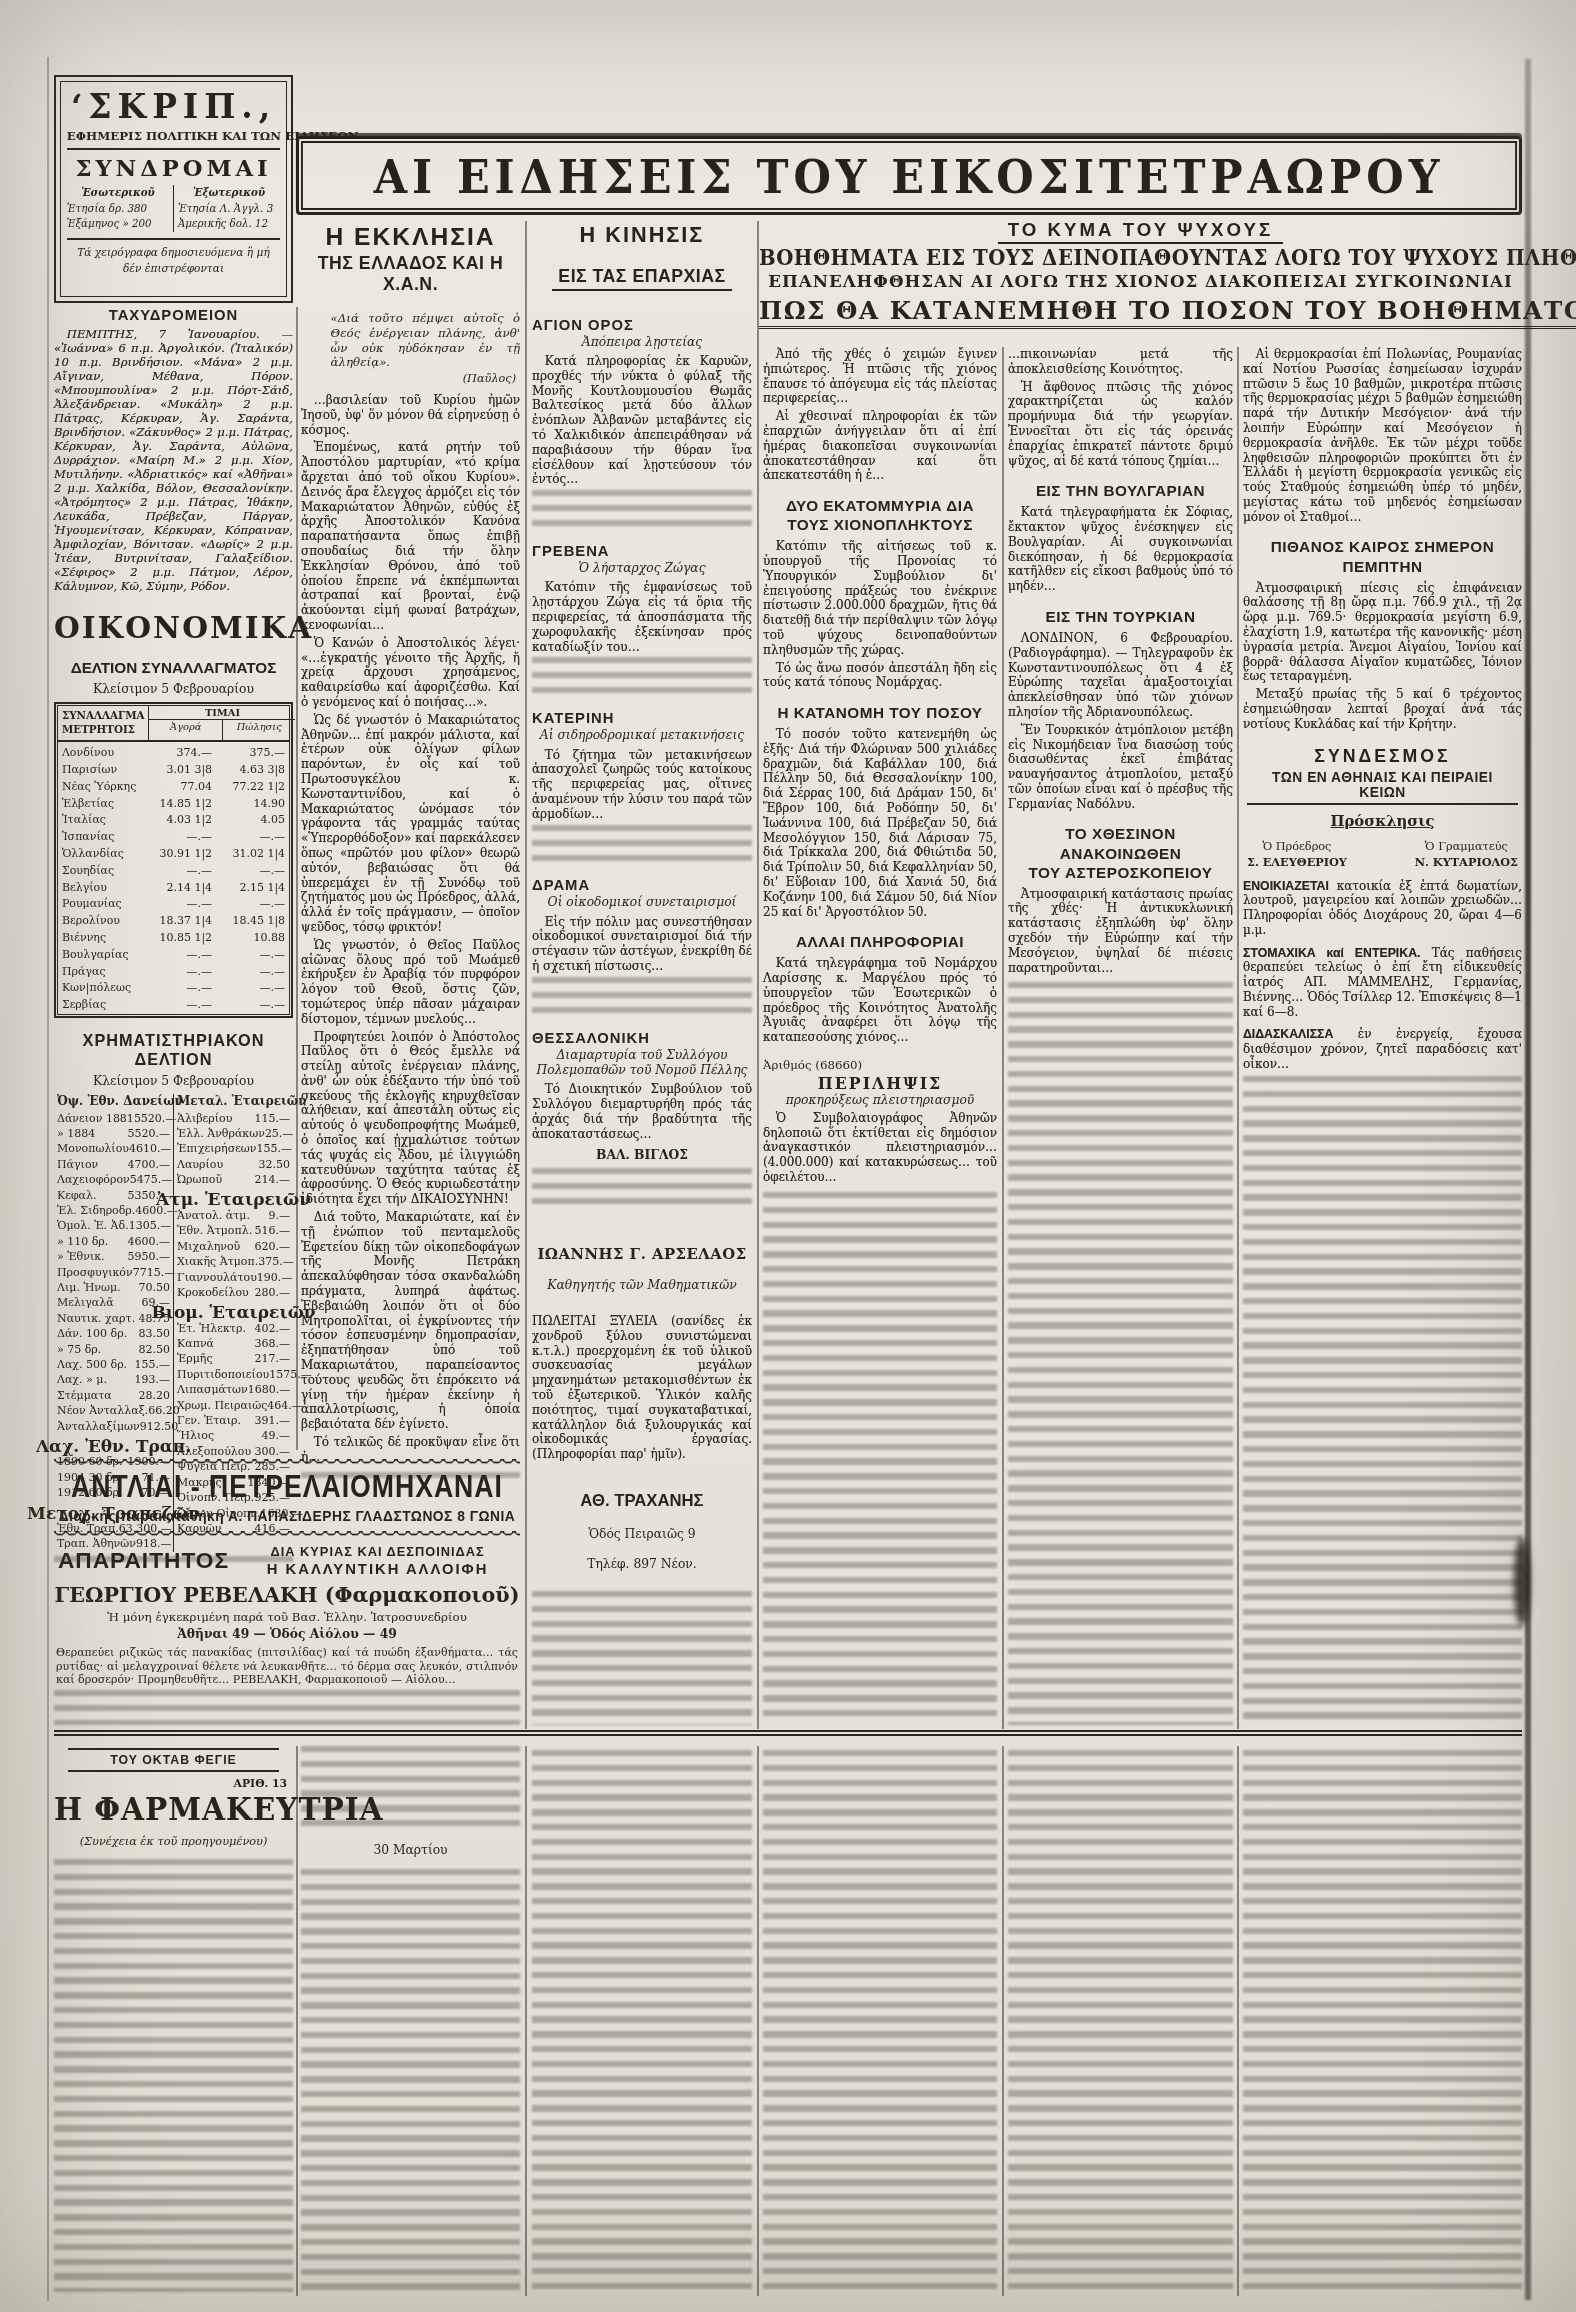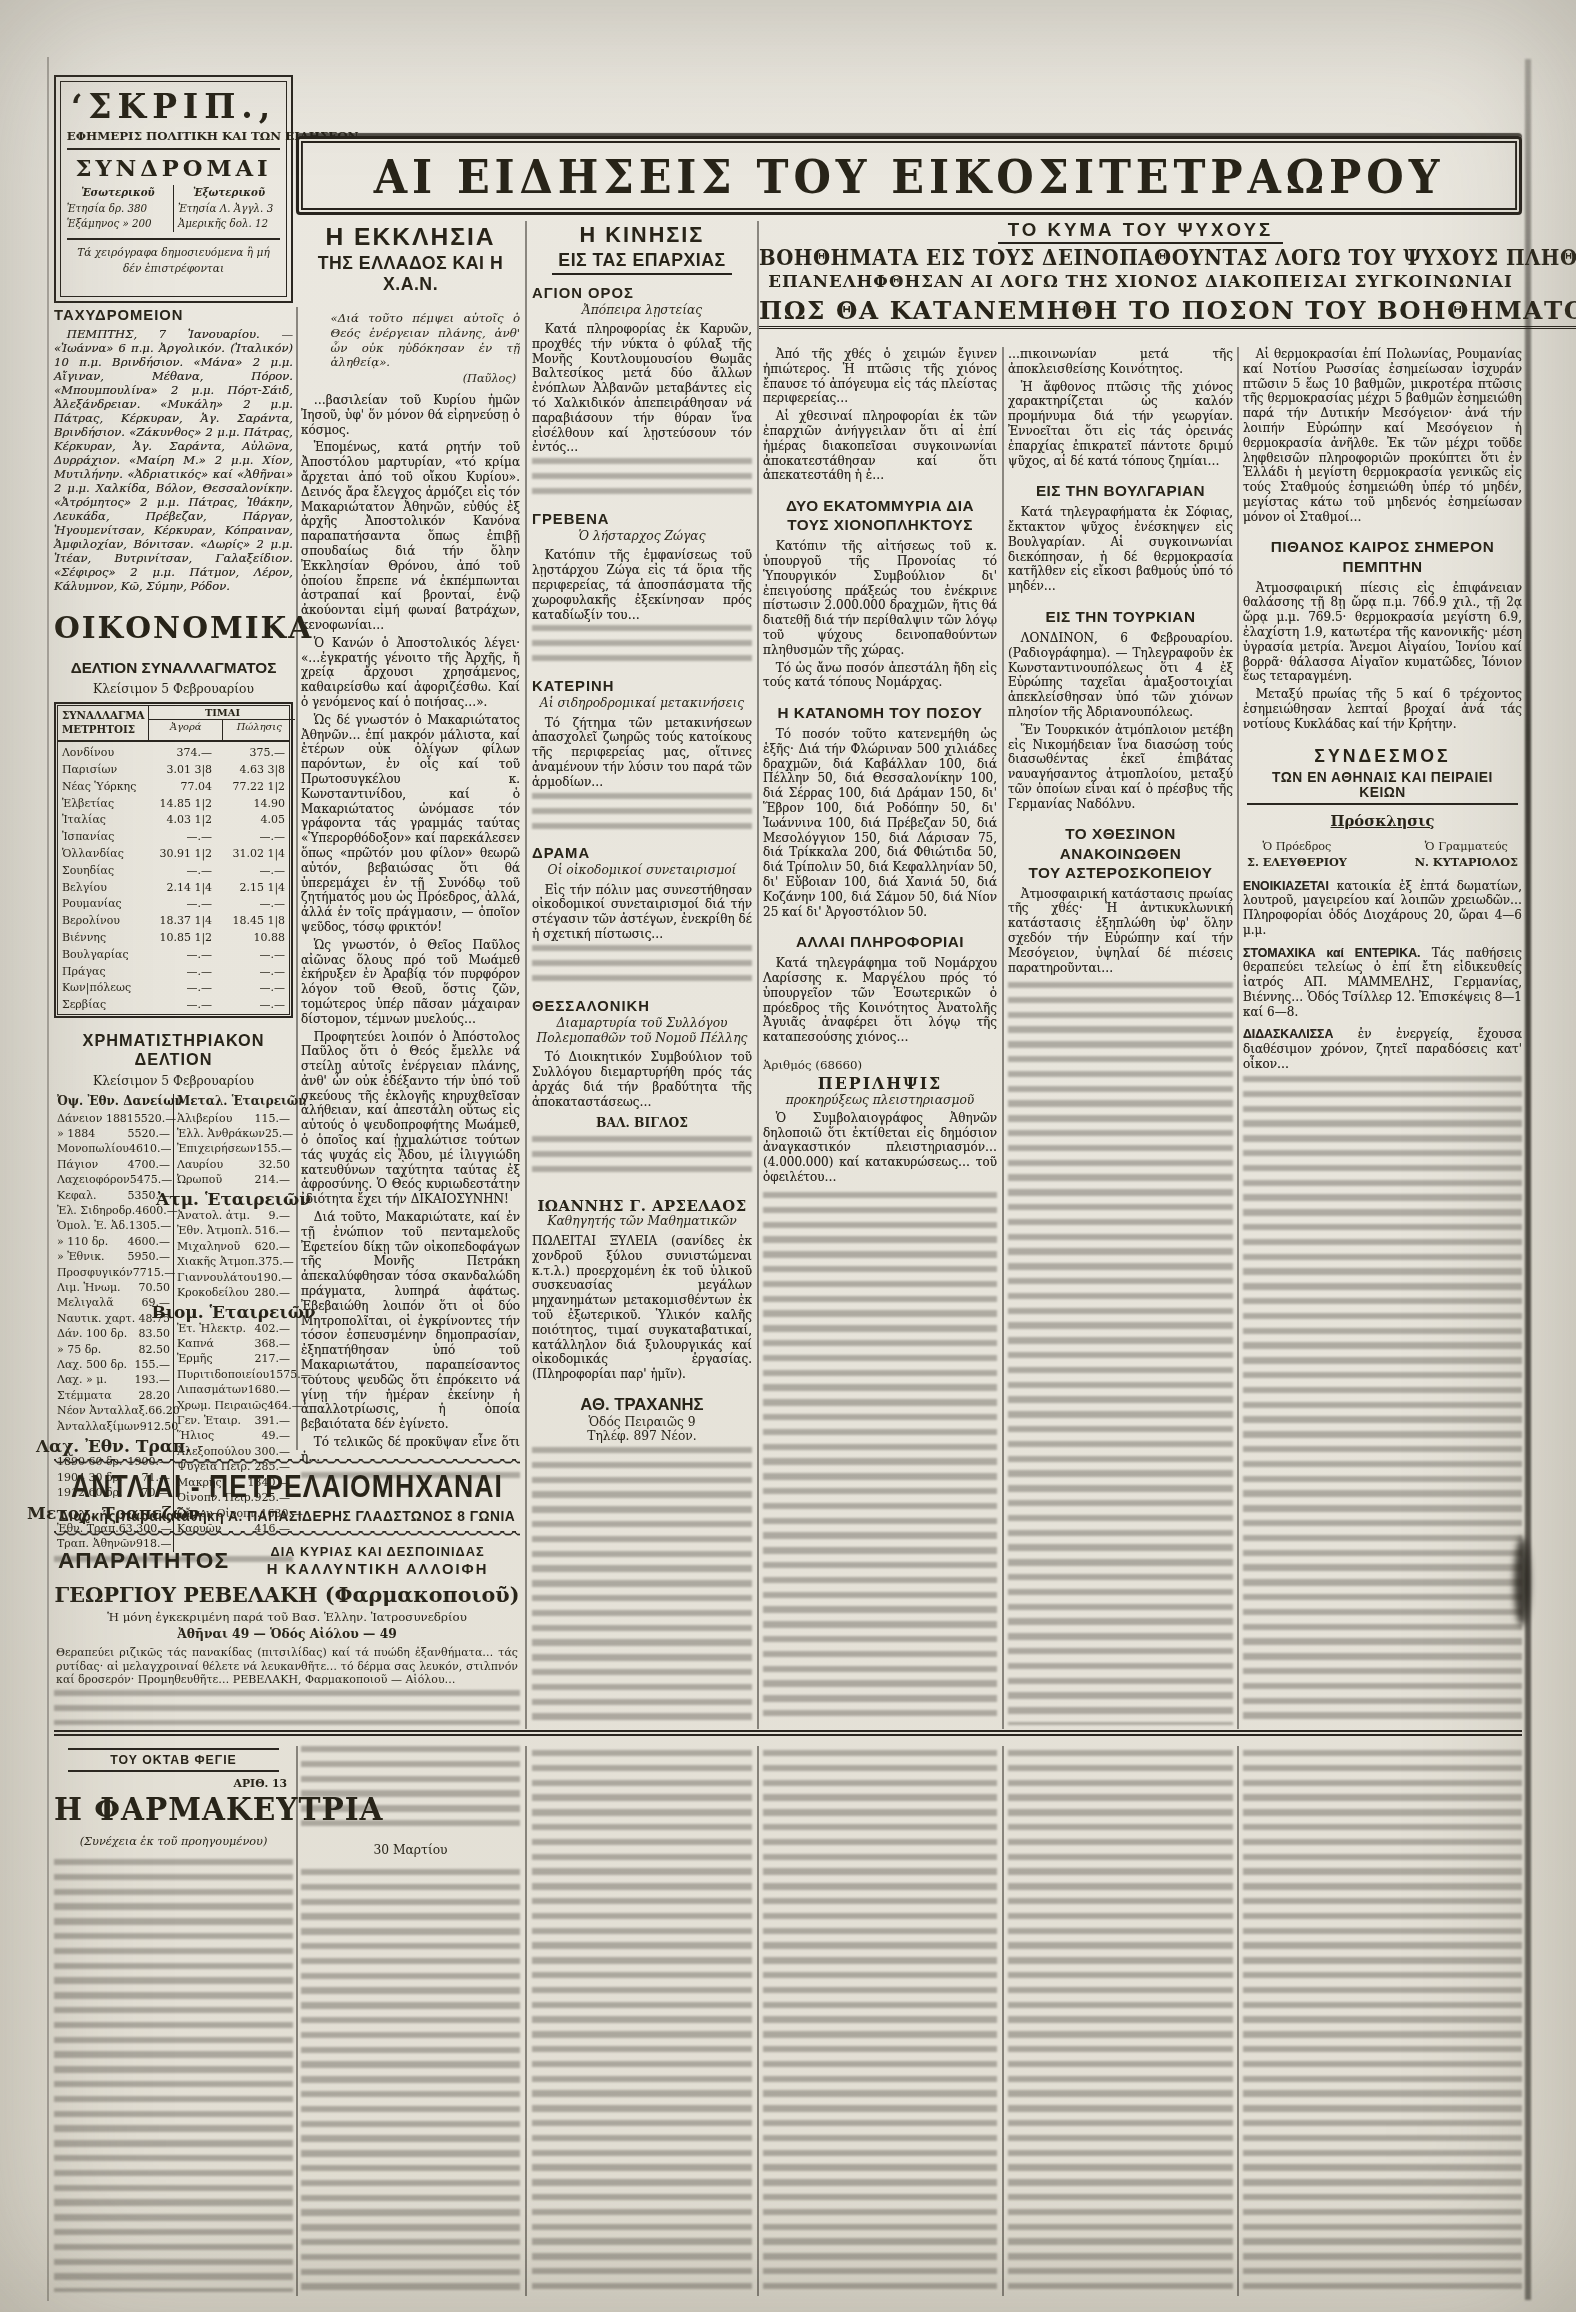--- a/index.html
+++ b/index.html
@@ -53,21 +53,21 @@
 .rule-c{width:108px;height:2px;background:#27231d;margin:5.9px auto;}
 .epigraph{font-size:11.8px;font-style:italic;margin:3.9px 0 2px 29.6px;line-height:14.8px;text-align:justify;}
 .epi-by{text-align:right;font-size:11.3px;font-style:italic;margin:0 3.9px 7.9px 0;}
 .place-head{font-family:"Liberation Sans",sans-serif;font-weight:bold;font-size:14.8px;letter-spacing:1px;margin:9.9px 0 2px;}
 .place-sub{text-align:center;font-style:italic;font-size:12.3px;margin-bottom:3.9px;line-height:1.25}
 .sec-sig{text-align:center;font-weight:bold;font-size:12.3px;margin:5.9px 0;}
 .subhead{font-family: "Liberation Sans",sans-serif;font-weight:bold;font-size:15.3px;text-align:center;letter-spacing:0.5px;margin:9.9px 0 4.9px;line-height:1.25;}
 
 
 .rail{left:54px;top:307px;width:239px;height:1143px;}
-.rail-head{font-family:"Liberation Sans",sans-serif;font-weight:bold;font-size:14.8px;letter-spacing:1px;margin-bottom:3.9px;}
+.rail-head{font-family:"Liberation Sans",sans-serif;font-weight:bold;font-size:14.8px;letter-spacing:1px;margin-bottom:3.9px;text-align:center;}
 .rail .body-text{font-size:11.6px;line-height:14px;font-style:italic;}
 .econ-title{font-size:29.6px;font-weight:bold;text-align:center;letter-spacing:2px;margin:7.9px 0 0;}
 .wavy{height:6.9px;background:radial-gradient(circle at 5.9px -2px,transparent 4.9px,#2a2620 4.9px 6.4px,transparent 6.4px);background-size:11.8px 6.9px;margin:3px 0;}
 .fx-title{font-family:"Liberation Sans",sans-serif;font-weight:bold;font-size:15.3px;text-align:center;margin-top:7.9px;}
 .fx-date{text-align:center;font-size:12.3px;margin:4.9px 0 6.9px;}
 .fx-table{border:2px solid #2a2620;box-shadow:inset 0 0 0 1px #e8e5dc,inset 0 0 0 2px #2a2620;font-size:11px;padding:2px;}
 .fx-h{display:grid;grid-template-columns:1fr 73px 73px;border-bottom:2px solid #2a2620;align-items:stretch;}
 .fx-h .c1{padding:3px 3.9px;font-weight:bold;font-size:10.3px;line-height:1.35;border-right:1px solid #2a2620;display:flex;flex-direction:column;justify-content:center;}
 .fx-h .lab{grid-column:2/4;text-align:center;font-weight:bold;font-size:9.9px;border-bottom:1px solid #2a2620;padding:1px 0;}
 .fx-h .sc{text-align:center;font-size:9.9px;font-style:italic;padding:1px 0 2px;}
@@ -531,21 +531,21 @@
         <p>Ὁ Κανών ὁ Ἀποστολικός λέγει· «…ἐγκρατής γένοιτο τῆς Ἀρχῆς, ἤ χρείᾳ ἄρχουσι χρησάμενος, καθαιρείσθω καί ἀφοριζέσθω. Καί ὁ γενόμενος καί ὁ ποιήσας…».</p>
         <p>Ὡς δέ γνωστόν ὁ Μακαριώτατος Ἀθηνῶν… ἐπί μακρόν μάλιστα, καί ἑτέρων οὐκ ὀλίγων φίλων παρόντων, ἐν οἷς καί τοῦ Πρωτοσυγκέλου κ. Κωνσταντινίδου, καί ὁ Μακαριώτατος ὠνόμασε τόν γράφοντα τάς γραμμάς ταύτας «Ὑπερορθόδοξον» καί παρεκάλεσεν ὅπως «πρῶτόν μου φίλον» θεωρῶ αὐτόν, βεβαιώσας ὅτι θά ὑπερεμάχει ἐν τῇ Συνόδῳ τοῦ ζητήματός μου ὡς Πρόεδρος, ἀλλά, ἀλλά ἐν τοῖς πράγμασιν, — ὁποῖον ψεῦδος, τόσῳ φρικτόν!</p>
         <p>Ὡς γνωστόν, ὁ Θεῖος Παῦλος αἰῶνας ὅλους πρό τοῦ Μωάμεθ ἐκήρυξεν ἐν Ἀραβίᾳ τόν πυρφόρον λόγον τοῦ Θεοῦ, ὅστις ζῶν, τομώτερος ὑπέρ πᾶσαν μάχαιραν δίστομον, τέμνων μυελούς…</p>
         <p>Προφητεύει λοιπόν ὁ Ἀπόστολος Παῦλος ὅτι ὁ Θεός ἔμελλε νά στείλῃ αὐτοῖς ἐνέργειαν πλάνης, ἀνθ' ὧν οὐκ ἐδέξαντο τήν ὑπό τοῦ σκεύους τῆς ἐκλογῆς κηρυχθεῖσαν ἀλήθειαν, καί ἀπεστάλη οὕτως εἰς αὐτούς ὁ ψευδοπροφήτης Μωάμεθ, ὁ ὁποῖος καί ᾐχμαλώτισε τούτων τάς ψυχάς εἰς ᾍδου, μέ ἰλιγγιώδη κατευθύνων ταχύτητα ταύτας ἐξ ἀφροσύνης. Ὁ Θεός κυριωδεστάτην ἰδιότητα ἔχει τήν ΔΙΚΑΙΟΣΥΝΗΝ!</p>
         <p>Διά τοῦτο, Μακαριώτατε, καί ἐν τῇ ἐνώπιον τοῦ πενταμελοῦς Ἐφετείου δίκῃ τῶν οἰκοπεδοφάγων τῆς Μονῆς Πετράκη ἀπεκαλύφθησαν τόσα σκανδαλώδη πράγματα, λυπηρά ἀφάτως. Ἐβεβαιώθη λοιπόν ὅτι οἱ δύο Μητροπολῖται, οἱ ἐγκρίνοντες τήν τόσον ἐσπευσμένην δημοπρασίαν, ἐξηπατήθησαν ὑπό τοῦ Μακαριωτάτου, παραπείσαντος τούτους ψευδῶς ὅτι ἐπρόκειτο νά γίνῃ τήν ἡμέραν ἐκείνην ἡ ἀπαλλοτρίωσις, ἡ ὁποία βεβαιότατα δέν ἐγίνετο.</p>
         <p>Τό τελικῶς δέ προκῦψαν εἶνε ὅτι ἡ…</p>
       </div>
     <div class="fill blur-lines"></div>
   </div>
 
-  <div class="col" style="left:532px;top:223px;width:220px;height:1506px;">
+  <div class="col" style="left:532px;top:223px;width:220px;height:1506px;gap:16px;">
     <div class="art-head1" style="font-size:21.7px">Η ΚΙΝΗΣΙΣ</div>
     <div class="art-head2" style="border-bottom:2px solid #27231d;display:inline-block;margin:2px auto 0;padding:0 5.9px 2px;">ΕΙΣ ΤΑΣ ΕΠΑΡΧΙΑΣ</div>
     <div>
         <div>
     <div class="place-head">ΑΓΙΟΝ ΟΡΟΣ</div>
     <div class="place-sub">Ἀπόπειρα λῃστείας</div>
     <div class="body-text">
             <p>Κατά πληροφορίας ἐκ Καρυῶν, προχθές τήν νύκτα ὁ φύλαξ τῆς Μονῆς Κουτλουμουσίου Θωμᾶς Βαλτεσίκος μετά δύο ἄλλων ἐνόπλων Ἀλβανῶν μεταβάντες εἰς τό Χαλκιδικόν ἀπεπειράθησαν νά παραβιάσουν τήν θύραν ἵνα εἰσέλθουν καί λῃστεύσουν τόν ἐντός…</p>
           </div>
 

